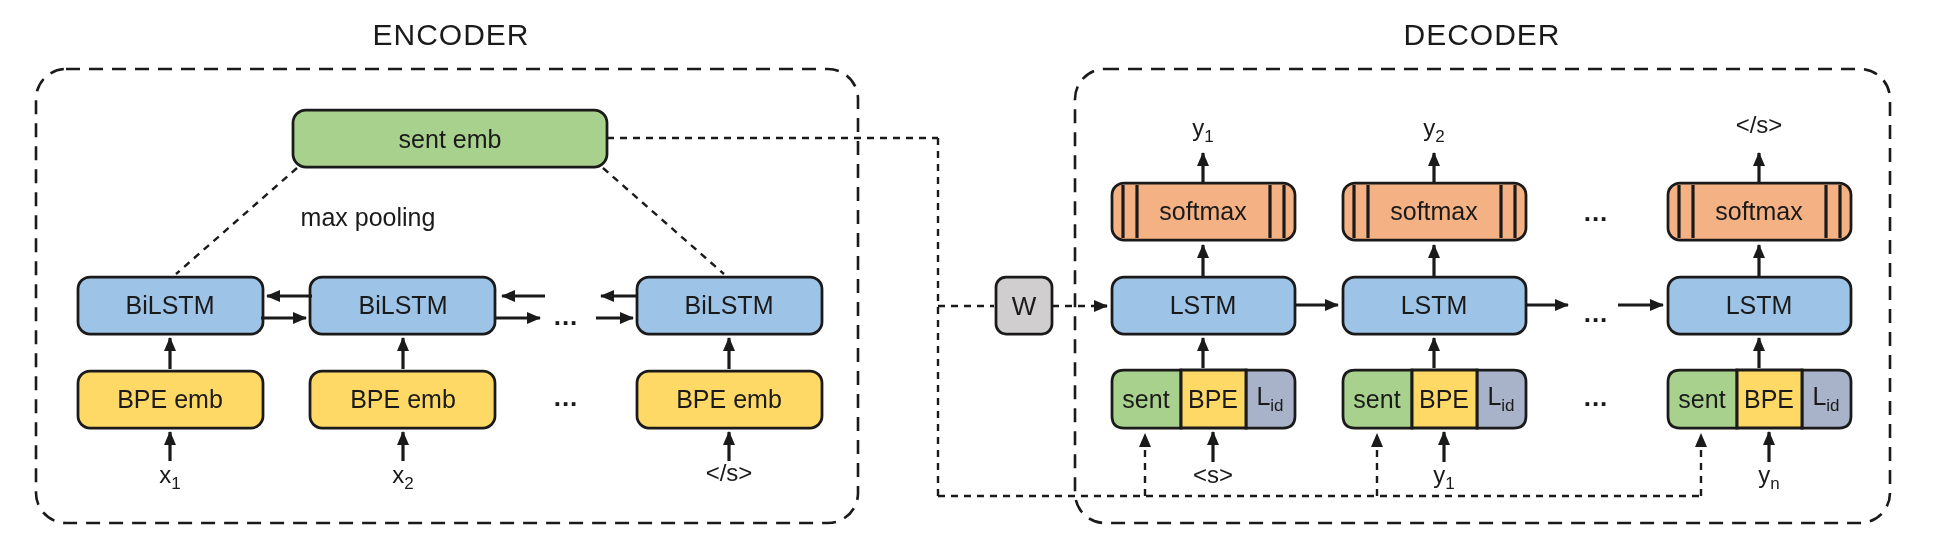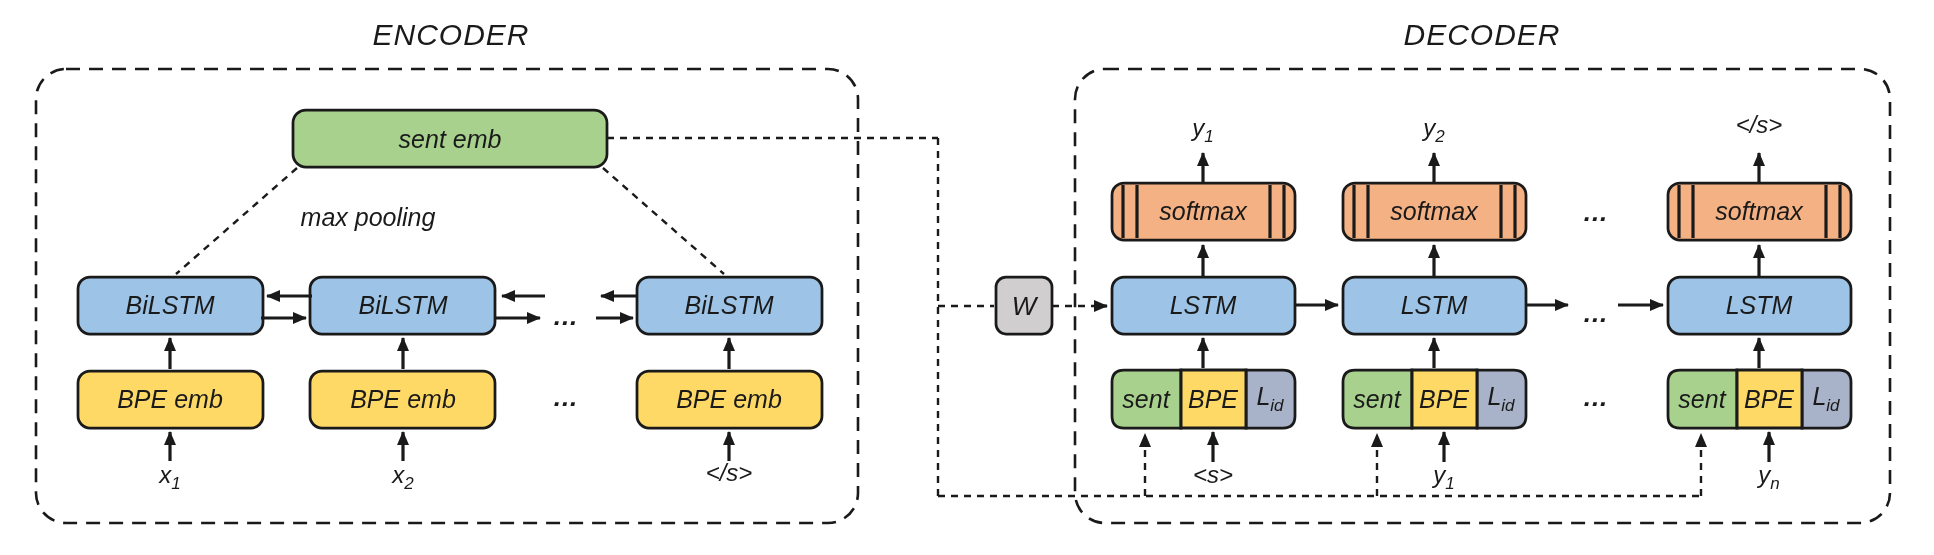--- a/index.html
+++ b/index.html
@@ -1,16 +1,16 @@
 <!DOCTYPE html>
 <html><head>
 <meta charset="utf-8">
 <style>
   html,body{margin:0;padding:0;background:#ffffff;}
-  .stage{position:relative;width:1934px;height:555px;background:#ffffff;overflow:hidden;font-style:italic;}
+  .stage{position:relative;width:1934px;height:555px;background:#ffffff;overflow:hidden;}
   svg{display:block;}
   text{font-family:"Liberation Sans",sans-serif;fill:#1a1a1a;text-anchor:middle;}
   .t-title{font-size:30px;letter-spacing:1px;}
   .t-box{font-size:25px;}
   .t-io{font-size:24px;}
   .t-sub{font-size:17px;}
   .t-dots{font-size:26px;font-weight:bold;letter-spacing:1px;}
   .t-w{font-size:26px;}
   .box{stroke:#1a1a1a;stroke-width:2.75;}
   .bpe-rect{stroke:#1a1a1a;stroke-width:3;}

